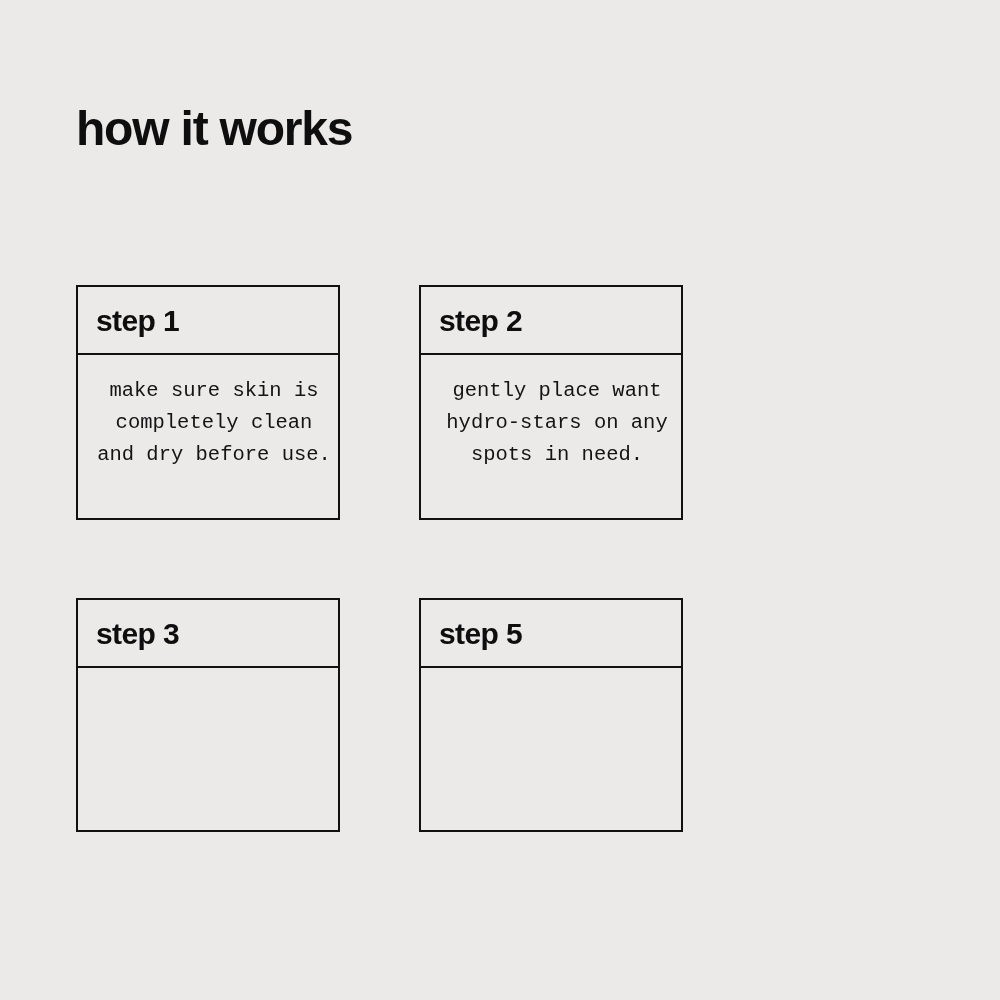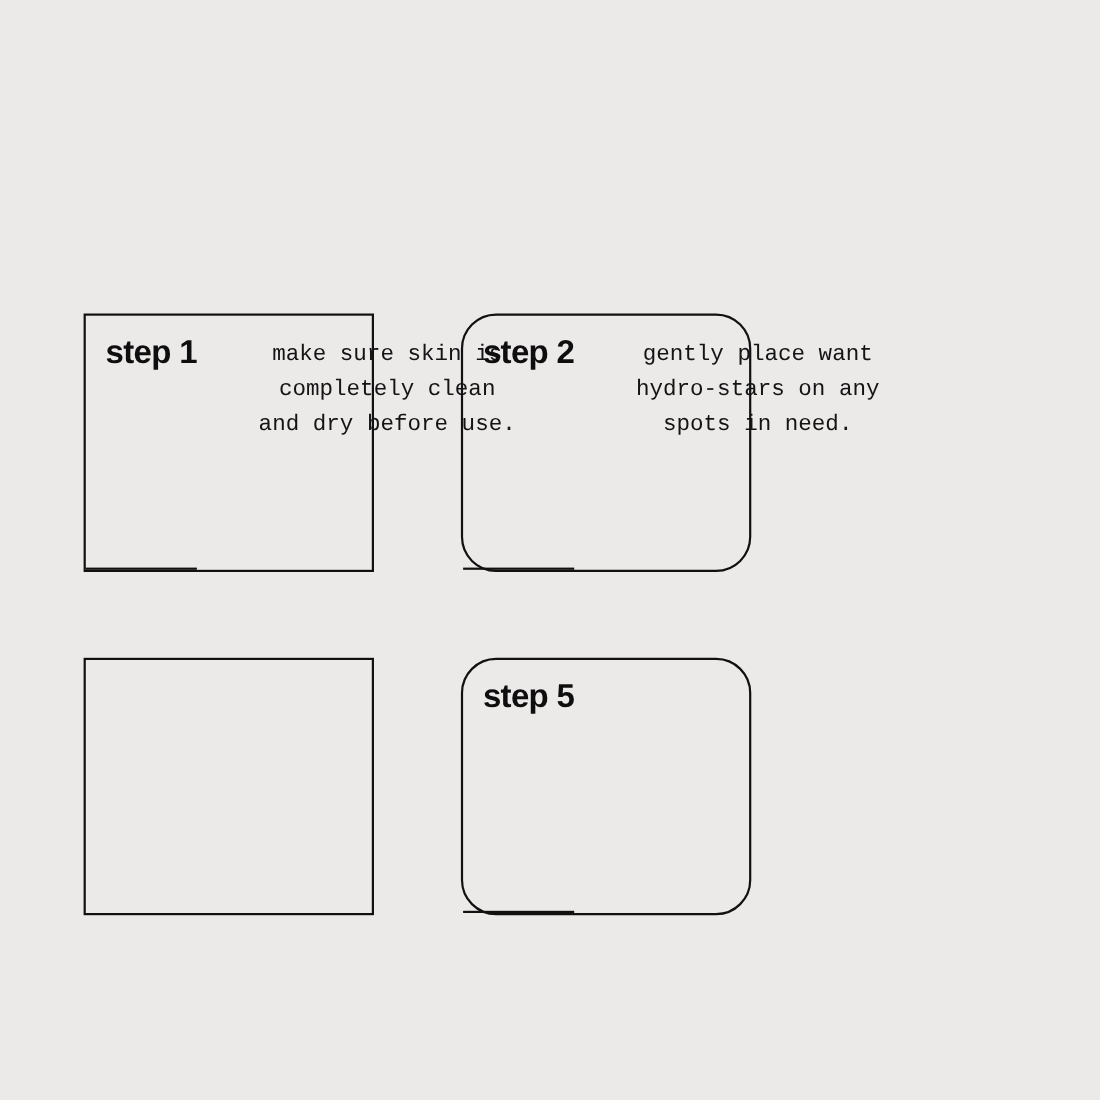--- a/index.html
+++ b/index.html
@@ -51,25 +51,24 @@
   .step-row + .step-row {
     margin-top: 78px;
   }
 
   .step-card {
     width: 264px;
     box-sizing: border-box;
     border: 2.5px solid #111111;
     background: transparent;
     display: flex;
-    gap: 38px;
+    flex-direction: column;
   }
   .step-card + .step-card {
     margin-left: 79px;
-    border-radius: 32px;
   }
 
   .step-card-header {
     border-bottom: 2.5px solid #111111;
     padding: 16px 0 14px 18px;
     box-sizing: border-box;
   }
 
   .step-card-title {
     font-family: "Liberation Sans", sans-serif;
@@ -99,20 +98,21 @@
 
   
   .row-1 .step-card { min-height: 235px; }
   .row-2 .step-card { min-height: 234px; }
 </style>
 </head>
 <body>
 
 <div class="page">
 
+  <div class="page-title">how it works</div>
 
   <div class="steps-grid">
 
     <div class="step-row row-1">
 
       <div class="step-card">
         <div class="step-card-header">
           <div class="step-card-title">step 1</div>
         </div>
         <div class="step-card-body">
@@ -131,20 +131,23 @@
 hydro-stars on any
 spots in need.</div>
         </div>
       </div>
 
     </div>
 
     <div class="step-row row-2">
 
       <div class="step-card">
+        <div class="step-card-header">
+          <div class="step-card-title">step 3</div>
+        </div>
       </div>
 
       <div class="step-card">
         <div class="step-card-header">
           <div class="step-card-title">step 5</div>
         </div>
       </div>
 
     </div>
 

